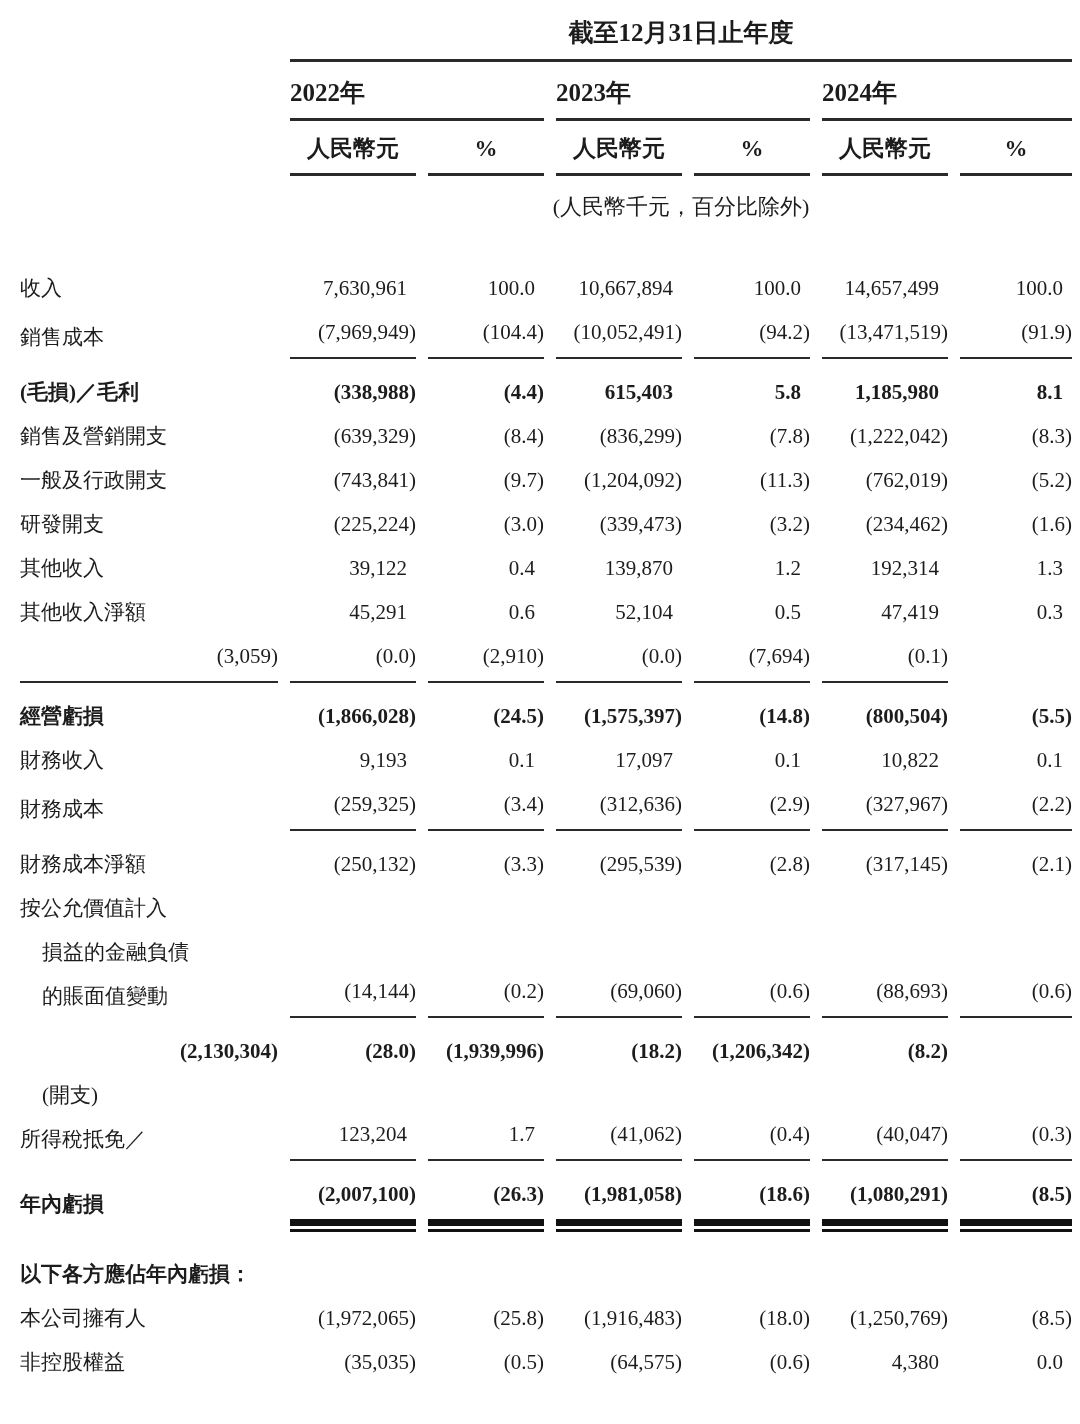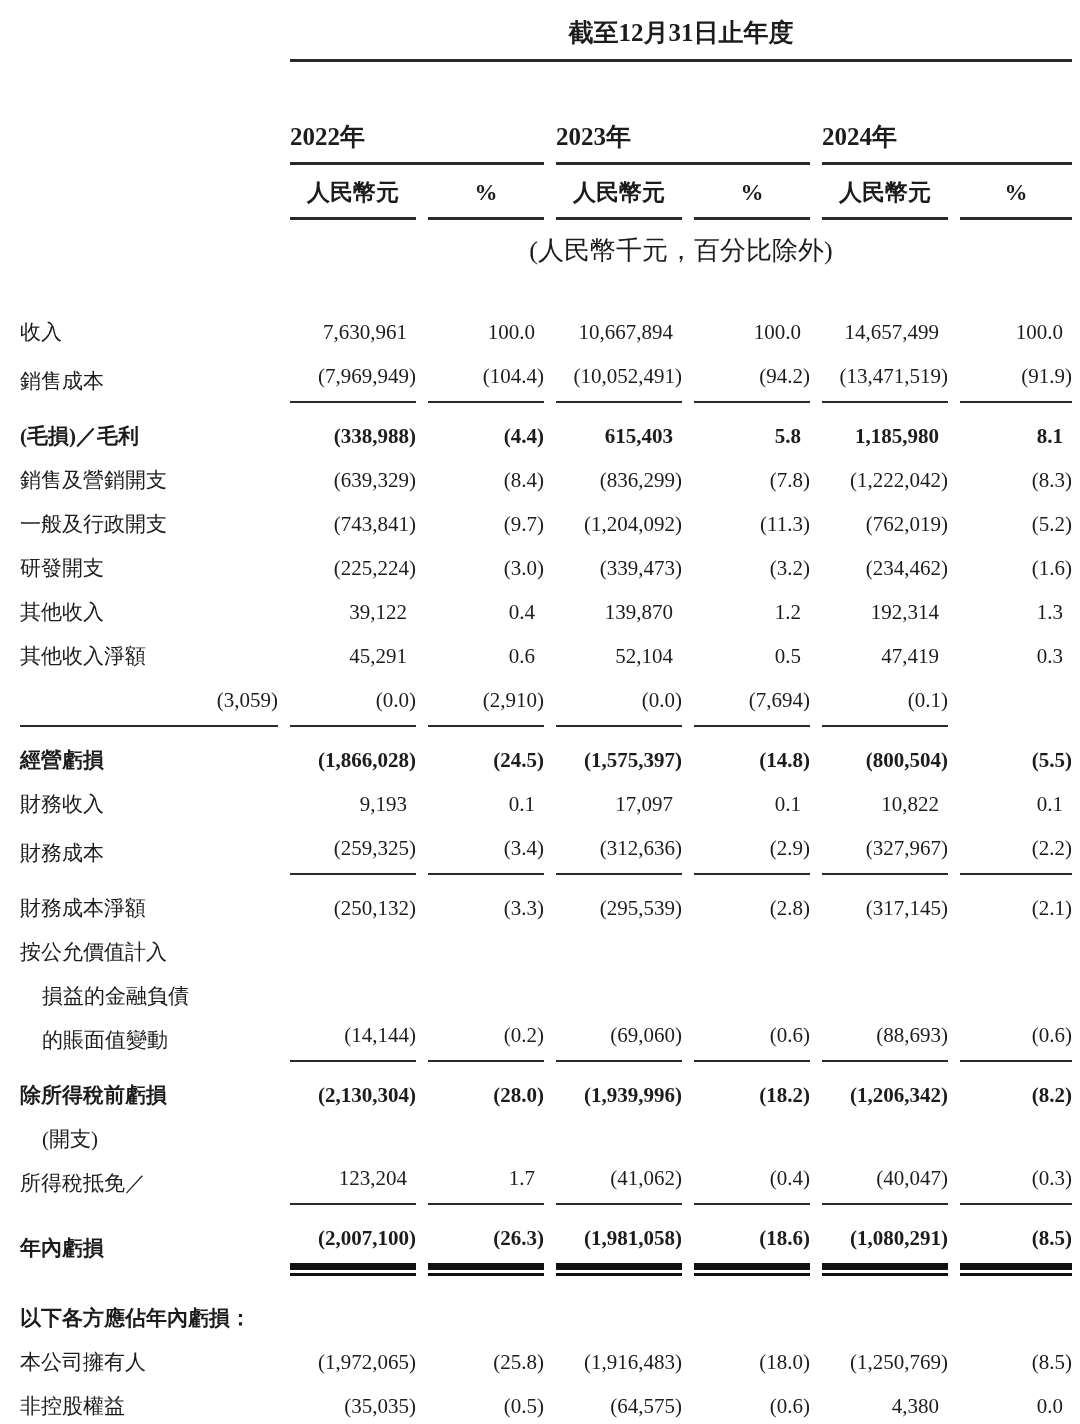--- a/index.html
+++ b/index.html
@@ -42,41 +42,41 @@
   .h-year {
     text-align: left;
     font-weight: bold;
     font-size: 25px;
     line-height: 28px;
     padding-bottom: 11px;
     border-bottom: 3px solid #2a2a2a;
   }
   .h-year.y1 { grid-column: 2 / 4; }
   .h-year.y2 { grid-column: 4 / 6; }
-  .h-year.y3 { grid-column: 6 / 8; margin-top: 44px; }
+  .h-year.y3 { grid-column: 6 / 8; }
   .h-sub-row { margin-top: 15px; }
   .h-sub {
     text-align: center;
     font-weight: bold;
     font-size: 23px;
     line-height: 26px;
     padding-bottom: 11px;
     border-bottom: 3px solid #2a2a2a;
   }
   .h-sub.c1 { grid-column: 2; }
   .h-sub.c2 { grid-column: 3; }
   .h-sub.c3 { grid-column: 4; }
   .h-sub.c4 { grid-column: 5; }
   .h-sub.c5 { grid-column: 6; }
   .h-sub.c6 { grid-column: 7; }
   .h-note-row { margin-top: 18px; }
   .h-note {
     grid-column: 2 / 8;
     text-align: center;
-    font-size: 26px;
+    font-size: 22px;
     line-height: 26px;
   }
 
   
   .tbody { margin-top: 46px; }
   .row { }
   .row.bold { font-weight: bold; }
   .cell { font-size: 21px; line-height: 44px; }
   .cell.label { text-align: left; }
   .cell.num { text-align: right; white-space: nowrap; }
@@ -281,23 +281,20 @@
           <div class="lline ind1">的賬面值變動</div>
         </div>
         <div class="cell num amt">(14,144)</div>
         <div class="cell num pct">(0.2)</div>
         <div class="cell num amt">(69,060)</div>
         <div class="cell num pct">(0.6)</div>
         <div class="cell num amt">(88,693)</div>
         <div class="cell num pct">(0.6)</div>
       </div>
       <div class="grid row bold">
-        <div class="cell label">
-          <div class="lline">除所得稅前虧損</div>
-        </div>
         <div class="cell num amt">(2,130,304)</div>
         <div class="cell num pct">(28.0)</div>
         <div class="cell num amt">(1,939,996)</div>
         <div class="cell num pct">(18.2)</div>
         <div class="cell num amt">(1,206,342)</div>
         <div class="cell num pct">(8.2)</div>
       </div>
       <div class="grid row rule-single">
         <div class="cell label">
           <div class="lline ind1">(開支)</div>

